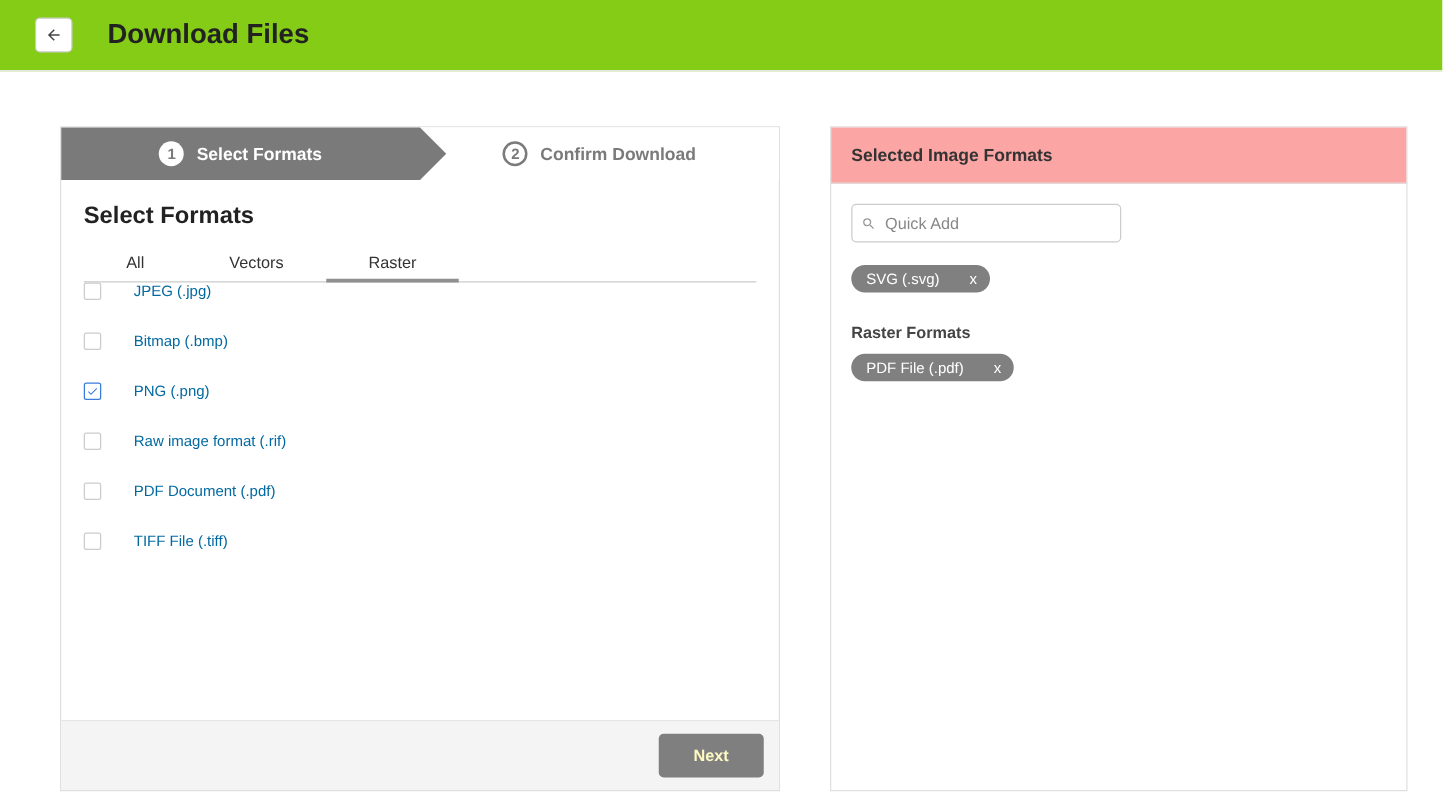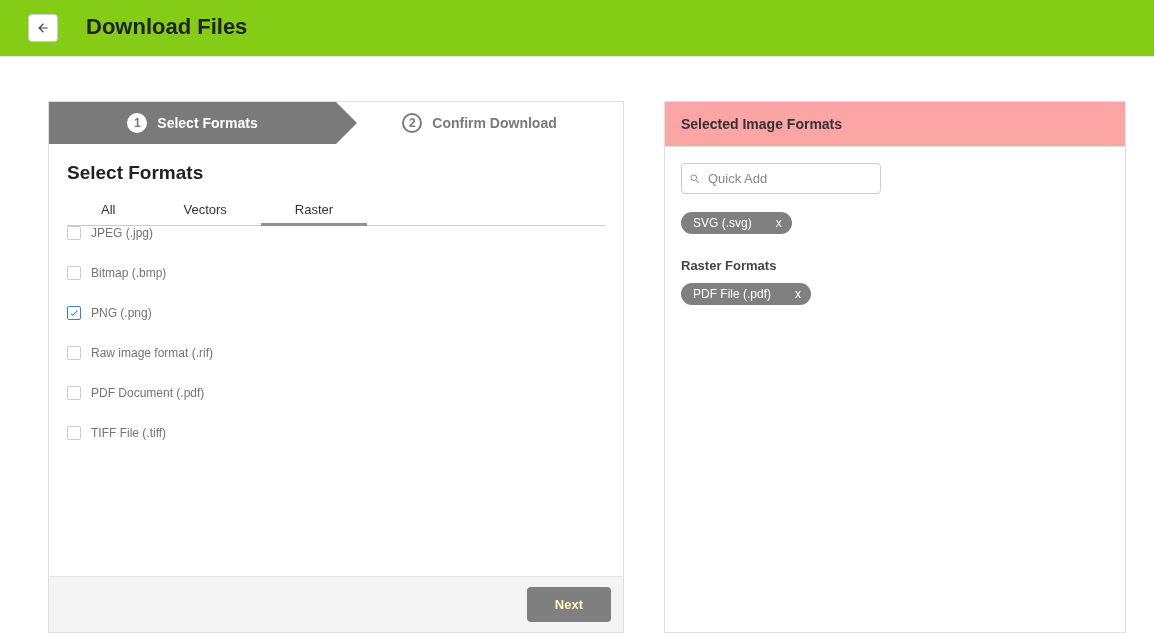--- a/index.html
+++ b/index.html
@@ -133,24 +133,24 @@
   .format-list {
     display: flex;
     flex-direction: column;
     gap: 26px;
     padding-bottom: 40px;
     min-height: 350px;
   }
   .format-item {
     display: flex;
     align-items: center;
-    gap: 10px;
+    gap: 26px;
     cursor: pointer;
     font-size: 12px;
-    color: #737373;
+    color: #0369a1;
   }
   .checkbox {
     width: 14px;
     height: 14px;
     border: 1px solid #ccc;
     border-radius: 2px;
     display: flex;
     align-items: center;
     justify-content: center;
     flex-shrink: 0;
@@ -188,21 +188,21 @@
     padding: 14px 16px;
     font-size: 14px;
     font-weight: bold;
     color: #333;
   }
   .right-body {
     padding: 16px;
   }
   .search-wrap {
     position: relative;
-    width: 200px;
+    width: 216px;
     margin-bottom: 18px;
   }
   .search-wrap svg {
     position: absolute;
     left: 8px;
     top: 50%;
     transform: translateY(-50%);
     width: 12px;
     height: 12px;
     color: #999;

